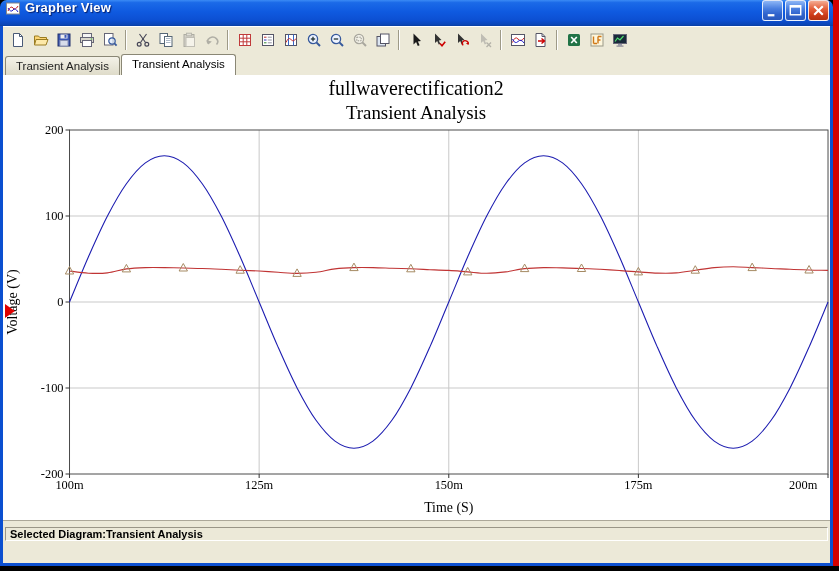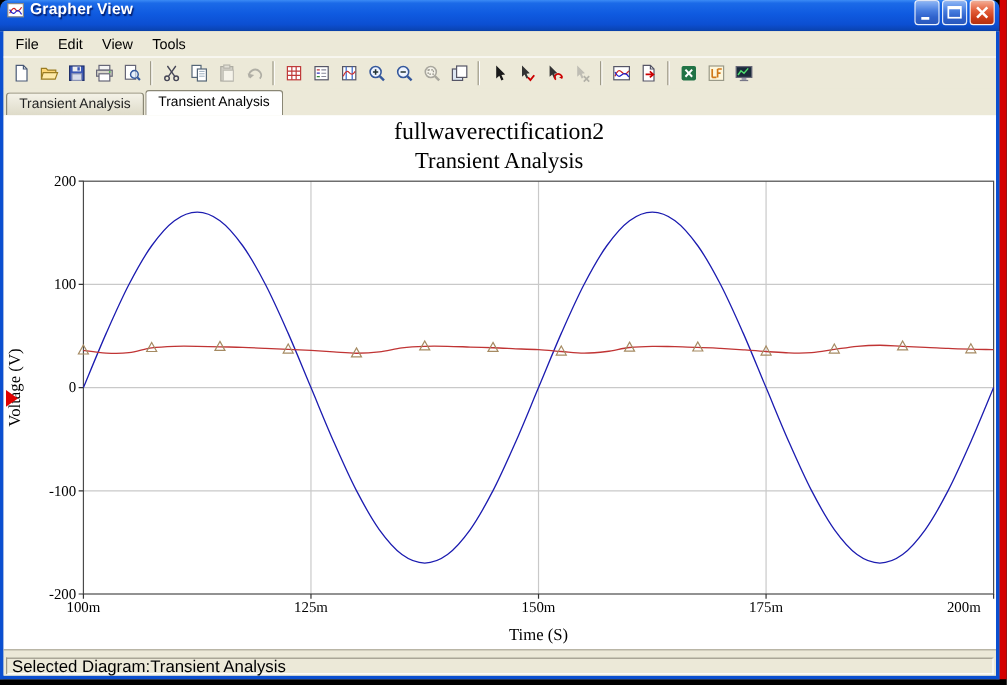--- a/index.html
+++ b/index.html
@@ -47,22 +47,22 @@
   .tab{font-size:11.5px;padding:3px 10px 2px;border:1px solid #8a8775;border-bottom:none;
     border-radius:3px 3px 0 0;background:linear-gradient(#f4f2e8,#dedbc9);margin-right:1px;height:13px;color:#222;}
   .tab.active{background:#fff;height:15px;color:#000;position:relative;z-index:2;}
 
   .chartpage{height:445px;background:#fff;}
   #chart-svg{display:block;width:100%;height:445px;}
 
   .gap-strip{height:6px;background:#ece9d8;border-top:1px solid #aca899;box-sizing:border-box;}
   .statusbar{height:16px;background:#ece9d8;display:flex;align-items:center;
     padding:1px 2px 1px 2px;box-sizing:border-box;}
-  .status-field{flex:1;height:12px;line-height:12px;font-size:14px;padding-left:4px;
-    border:1px solid;border-color:#9a9687 #ffffff #ffffff #9a9687;color:#000;}
+  .status-field{flex:1;height:12px;line-height:12px;font-size:11px;padding-left:4px;
+    border:1px solid;border-color:#9a9687 #ffffff #ffffff #9a9687;color:#000;font-weight:bold;}
 
   
   #chart-svg text{fill:#000;}
   .chart-title{font:20px "Liberation Serif",serif;}
   .chart-subtitle{font:19px "Liberation Serif",serif;}
   .axis-label{font:14px "Liberation Serif",serif;}
   .tick-label{font:12.5px "Liberation Serif",serif;}
 </style>
 </head>
 <body>
@@ -92,26 +92,20 @@
       </button>
       <button class="winbtn red">
         <svg viewBox="0 0 20 20" width="19" height="19">
           <path d="M5.5 5.5l9 9M14.5 5.5l-9 9" stroke="#fff" stroke-width="2.2"></path>
         </svg>
       </button>
     </span>
   </div>
 
   <div class="content">
-    <div class="menubar" id="menubar">
-        <span class="menu-item">File</span>
-        <span class="menu-item">Edit</span>
-        <span class="menu-item">View</span>
-        <span class="menu-item">Tools</span>
-      </div>
     <div class="toolbar" id="toolbar">
         <button class="tb-btn">
           <span class="tb-icon">
             <svg viewBox="0 0 16 16" width="16" height="16">
               <path d="M3.5 1.5h6l3 3v10h-9z" fill="#fff" stroke="#4a5a77"></path>
               <path d="M9.5 1.5v3h3" fill="none" stroke="#4a5a77"></path>
             </svg>
           </span>
         </button>
         <button class="tb-btn">

